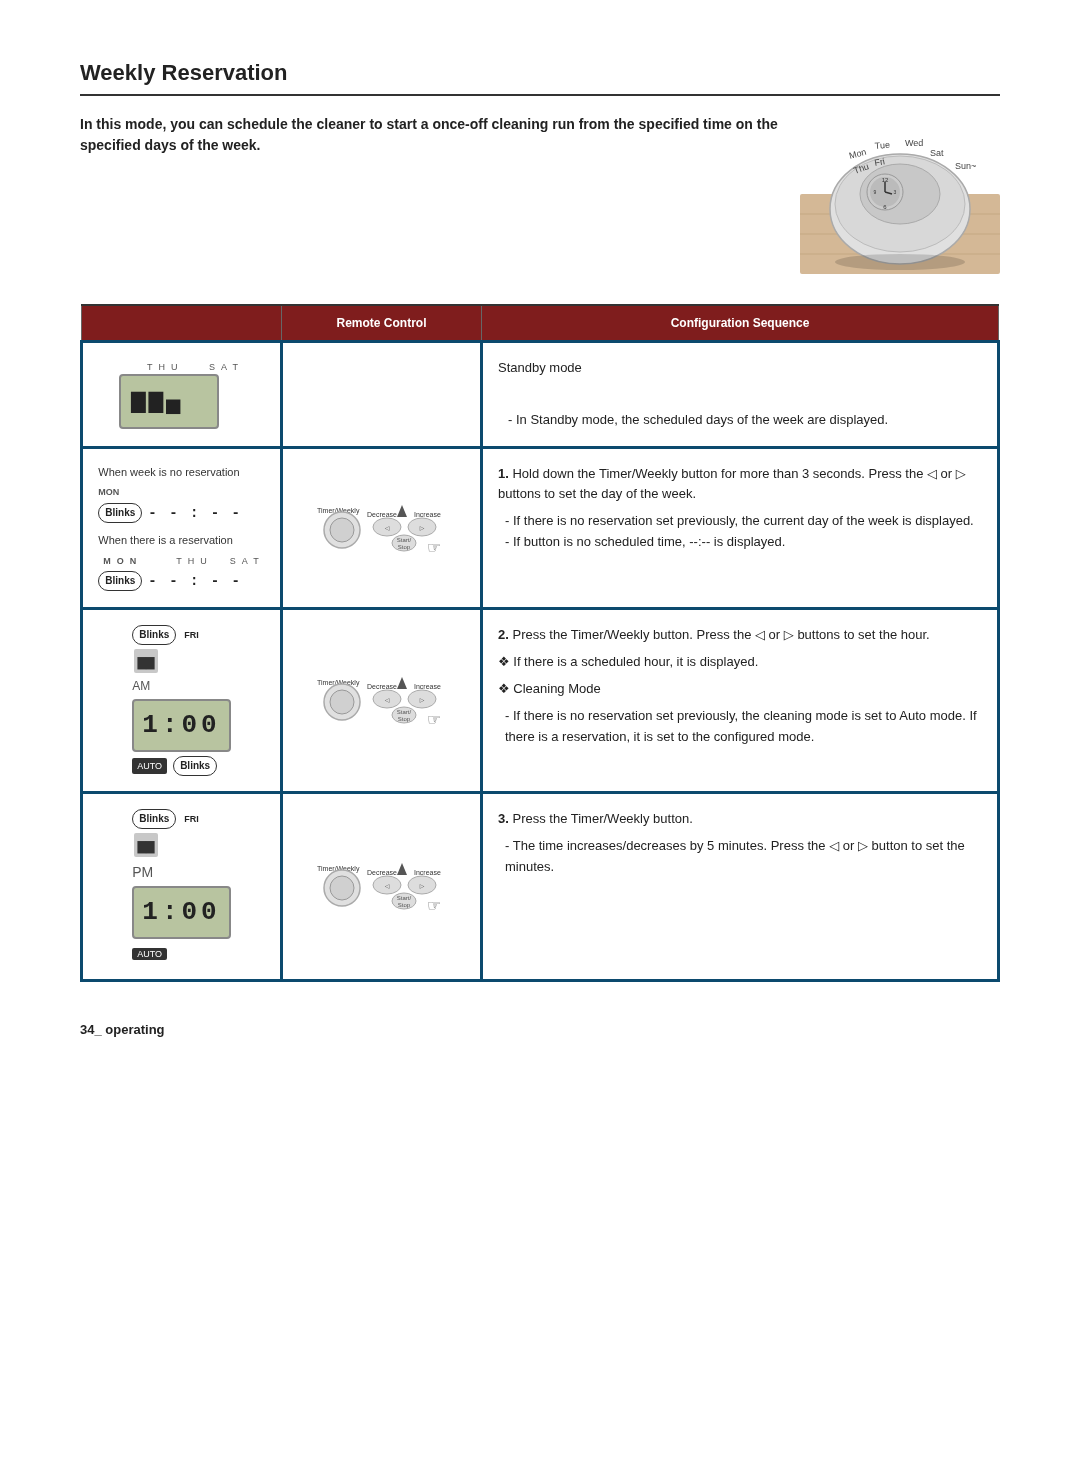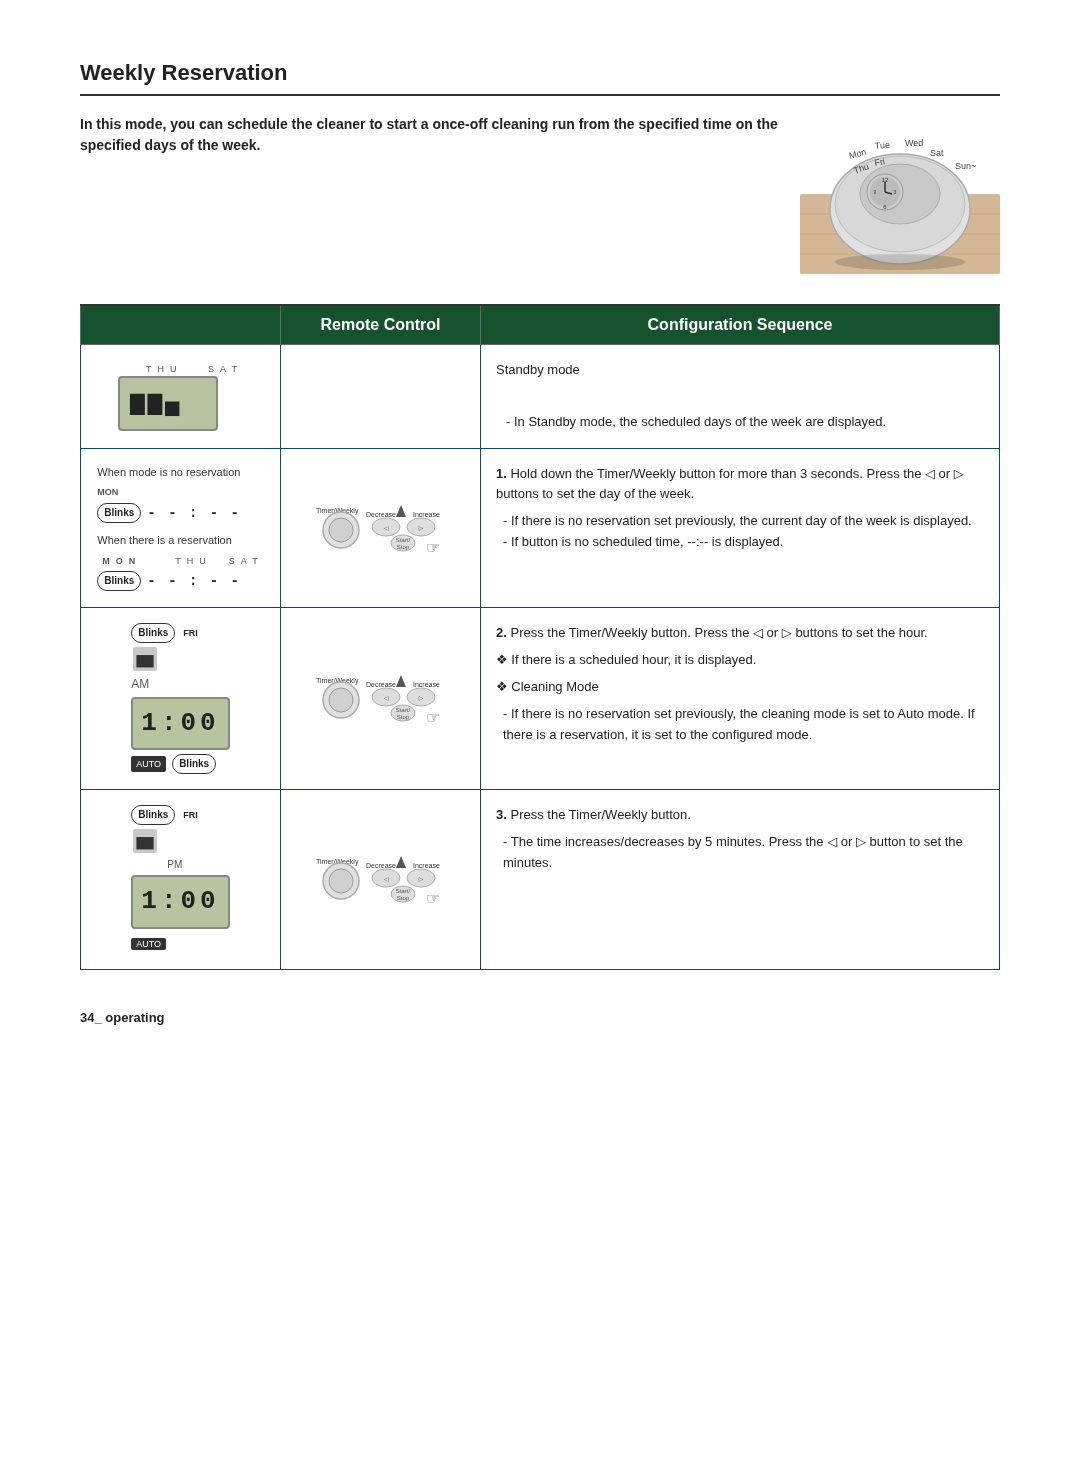--- a/index.html
+++ b/index.html
@@ -61,33 +61,33 @@
 
     
     .main-table {
       width: 100%;
       border-collapse: collapse;
       border-top: 2px solid #333;
       margin-bottom: 30px;
     }
 
     .main-table th {
-      background: #14532d;
+      background: #7f1d1d;
       color: #fff;
-      font-size: 16px;
+      font-size: 12px;
       font-weight: bold;
       padding: 10px 15px;
       text-align: center;
       border: 1px solid #666;
     }
 
     .main-table td {
       vertical-align: top;
       padding: 15px;
-      border: 1px solid #0c4a6e;
+      border: 3px solid #0c4a6e;
       font-size: 13px;
       line-height: 1.6;
     }
 
     .main-table .col-remote {
       width: 200px;
       text-align: center;
       vertical-align: middle;
     }
 
@@ -271,21 +271,21 @@
             <li>In Standby mode, the scheduled days of the week are displayed.</li>
           </ul>
         </div>
       </td>
     </tr>
 
     <tr>
       <td class="col-left">
         <div style="text-align:left; display:inline-block;">
           
-          <div class="no-reservation-label">When mode is no reservation</div>
+          <div class="no-reservation-label">When week is no reservation</div>
           <div style="margin-bottom:8px;">
             <span class="day-labels" style="font-size:9px; letter-spacing:0; margin-left:0; display:block; margin-bottom:2px;"><b>MON</b></span>
             <div style="display:flex; align-items:center; gap:6px;">
               <span class="blinks-badge">Blinks</span>
               <span class="dash-line" style="font-size:14px; font-weight:bold; letter-spacing:2px; font-family:'Courier New',monospace;">- - : - -</span>
             </div>
           </div>
           
           <div class="with-reservation-label">When there is a reservation</div>
           <div>
@@ -397,21 +397,21 @@
             <span class="blinks-badge">Blinks</span>
             <span style="font-size:9px; margin-left:4px;"><b>FRI</b></span>
           </div>
           <div style="display:flex; align-items:center; gap:2px; margin-bottom:2px;">
             <svg width="28" height="28" viewBox="0 0 28 28">
               <rect x="2" y="2" width="24" height="24" fill="#c8c8c8" rx="2"></rect>
               <text x="14" y="19" font-size="14" text-anchor="middle" fill="#333" font-family="monospace">▆▆</text>
             </svg>
           </div>
           <div style="display:flex; align-items:center; gap:4px; margin-bottom:2px;">
-            <span style="font-size:10px; color:#555;margin-left:36px;">PM</span>
+            <span style="font-size:14px; color:#555;">PM</span>
           </div>
           <div class="lcd-display" style="background:#b8c4a0; border:2px solid #888; border-radius:4px; padding:4px 8px; min-width:90px; display:inline-block;">
             <div style="font-size:26px; font-weight:bold; font-family:'Courier New',monospace; color:#222; letter-spacing:4px;">1:00</div>
           </div>
           <div style="margin-top:4px;">
             <span style="background:#333; color:#fff; font-size:9px; padding:1px 5px; border-radius:2px;">AUTO</span>
           </div>
         </div>
       </td>
       <td class="col-remote">

